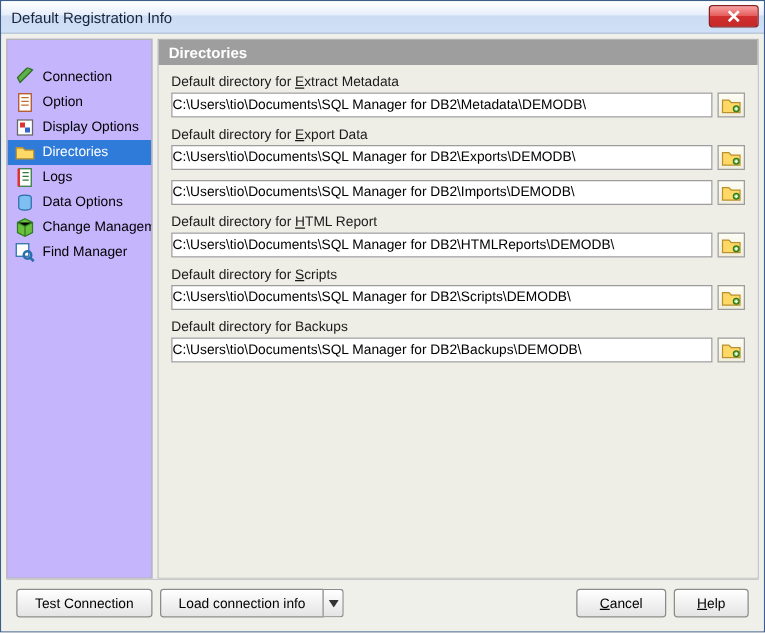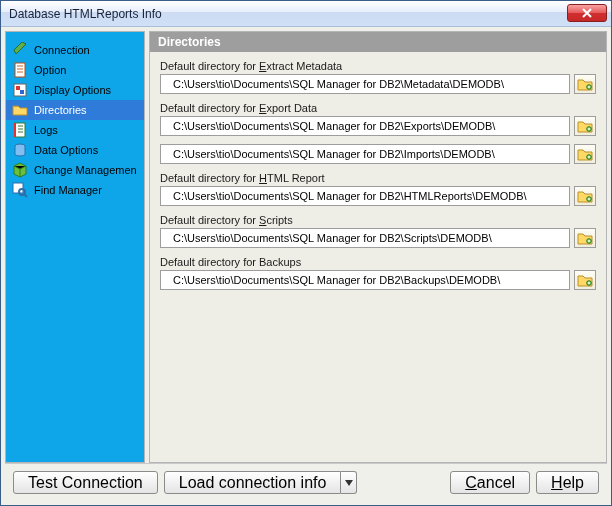--- a/index.html
+++ b/index.html
@@ -36,24 +36,24 @@
     color:#fff; font-size:11px; cursor:default;
   }
   .client {
     flex: 1; display:flex; flex-direction:column;
     background: #ece9d8;
     background: #f0f0ea;
     padding: 4px;
   }
   .body-row { flex:1; display:flex; gap:4px; }
   .sidebar {
-    width: 140px;
-    background: #0ea5e9;
+    width: 117px;
+    background: #c4b5fd;
     border: 1px solid #b5b5b5;
-    padding: 8px 0;
+    padding: 20px 0;
     overflow:hidden;
   }
   .nav-item {
     display:flex; align-items:center; gap:6px;
     padding: 2px 6px;
     white-space: nowrap;
     cursor: default;
   }
   .nav-item.selected {
     background: #2f7bd9;
@@ -80,21 +80,21 @@
     overflow:auto;
   }
   .field-block { margin-bottom:8px; }
   .field-label { color:#1a1a1a; margin-bottom:2px; }
   .field-label .uline { text-decoration: underline; }
   .field-row { display:flex; align-items:stretch; gap:4px; }
   .text-input {
     flex:1;
     border:1px solid #9d9d9d;
     background:#fff;
-    padding:2px 12px;
+    padding:2px 0;
     font-size:11px;
     font-family: inherit;
     height:20px;
   }
   .browse-btn {
     width:22px; height:20px;
     border:1px solid #9d9d9d;
     background: linear-gradient(to bottom,#fefdf4,#f1eedd);
     display:flex;align-items:center;justify-content:center;
     cursor:pointer;
@@ -106,40 +106,40 @@
     display:flex; align-items:center;
     padding:0 8px; gap:6px;
   }
   .spacer { flex:1; }
   .btn {
     height:23px;
     border:1px solid #8b8b8b;
     border-radius:3px;
     background:linear-gradient(to bottom,#ffffff,#e4e4e4);
     padding:0 14px;
-    font-size:16px;
+    font-size:11px;
     font-family:inherit;
     cursor:pointer;
     display:inline-flex;align-items:center;justify-content:center;
   }
   .btn.default { border-color:#4a7bbf; box-shadow:0 0 0 1px #bcd3f2 inset; }
   .split-group { display:flex; }
   .split-main { border-top-right-radius:0;border-bottom-right-radius:0; }
   .split-arrow {
     width:16px; border-top-left-radius:0;border-bottom-left-radius:0;
     border-left:0; padding:0;
   }
   svg { display:block; }
 </style>
 </head>
 <body>
 
 <div class="window">
   <div class="titlebar">
-    <span class="title">Database HTMLReports Info</span>
+    <span class="title">Default Registration Info</span>
     <div class="close-btn">
       <svg width="10" height="10" viewBox="0 0 10 10">
         <path d="M1 1 L9 9 M9 1 L1 9" stroke="#fff" stroke-width="2"></path>
       </svg>
     </div>
   </div>
 
   <div class="client">
     <div class="body-row">
 

